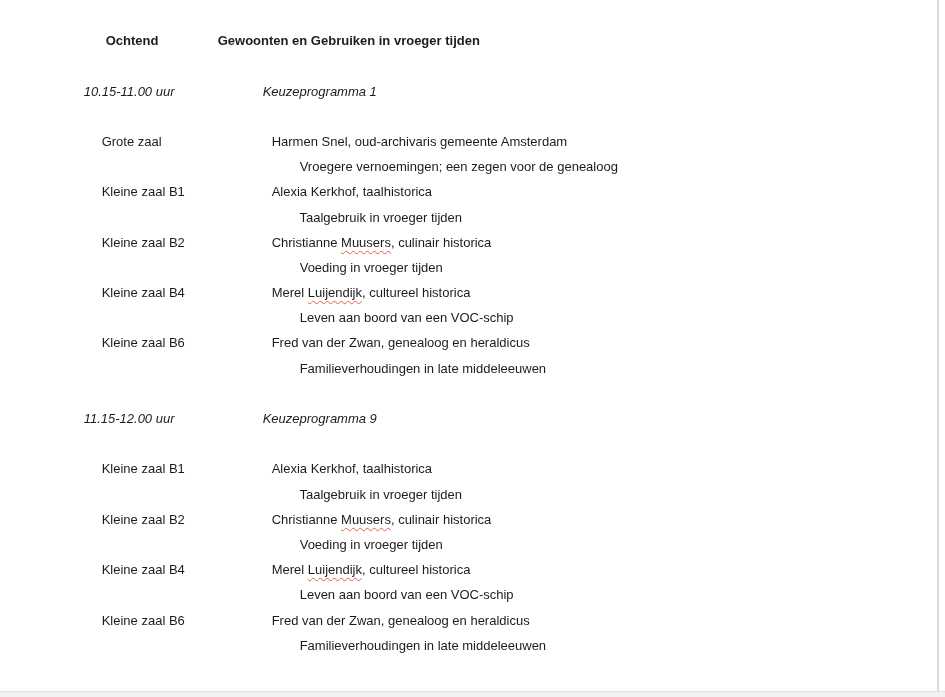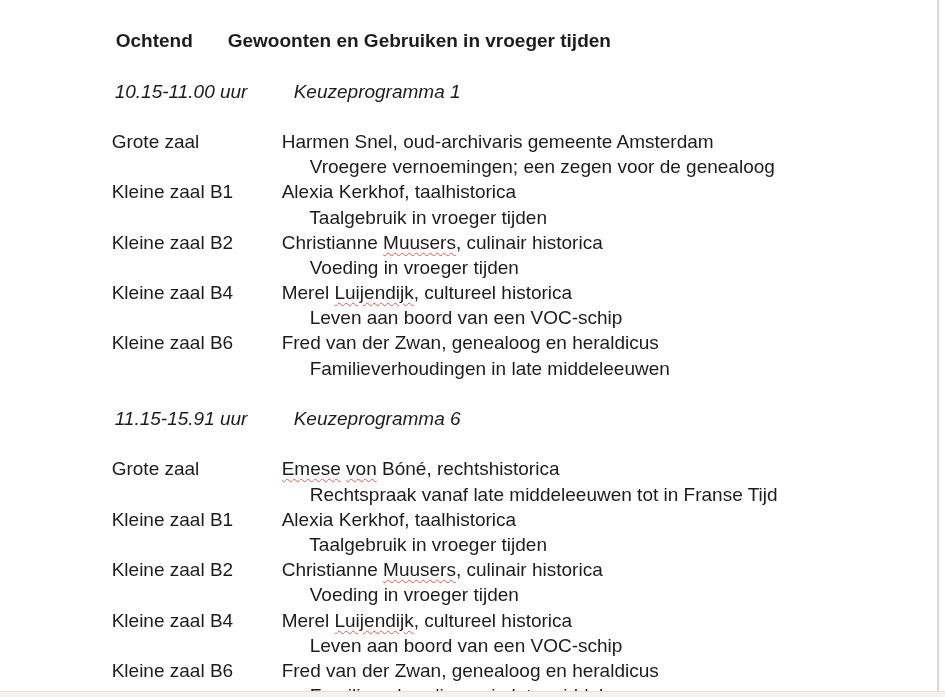--- a/index.html
+++ b/index.html
@@ -14,27 +14,27 @@
     position: relative;
     width: 945px;
     height: 697px;
     background: var(--page-bg, #ffffff);
     overflow: hidden;
   }
   .page { position: absolute; top: 3px; left: 0; width: 936px; }
   .line {
     height: 25.2px;
     line-height: 25.2px;
-    font-size: 19px;
+    font-size: 13px;
     white-space: pre;
   }
   .blank { height: 25.2px; }
   .heading { padding-left: 84px; font-weight: bold; }
   .head-label { display: inline-block; width: 112px; }
-  .session-header { padding-left: 83px; font-style: italic; }
+  .session-header { padding-left: 62px; font-style: italic; }
   .time { display: inline-block; width: 179px; }
   .slot-main { padding-left: 80px; }
   .room { display: inline-block; width: 170px; }
   .slot-topic { padding-left: 270px; margin-left: 8px; }
   .misspelled {
     text-decoration-line: underline;
     text-decoration-style: wavy;
     text-decoration-color: var(--misspell, #e05c4f);
     text-decoration-thickness: 1px;
     text-underline-offset: 3px;
@@ -113,32 +113,24 @@
     <div class="line slot-topic">
       <span>Familieverhoudingen in late middeleeuwen</span>
     </div>
   </div>
 </div>
     <div class="blank"></div>
   </section>
 
   <section>
     <div class="line session-header">
-      <span class="time">11.15-15.91 uur</span><span class="program">Keuzeprogramma 6</span>
+      <span class="time">11.15-12.00 uur</span><span class="program">Keuzeprogramma 9</span>
     </div>
     <div class="blank"></div>
     <div>
-  <div class="slot">
-    <div class="line slot-main">
-      <span class="room">Grote zaal</span><span class="speaker"><span class="misspelled">Emese</span><span> </span><span class="misspelled">von</span><span> Bóné, rechtshistorica</span></span>
-    </div>
-    <div class="line slot-topic">
-      <span>Rechtspraak vanaf late middeleeuwen tot in Franse Tijd</span>
-    </div>
-  </div>
 
   <div class="slot">
     <div class="line slot-main">
       <span class="room">Kleine zaal B1</span><span class="speaker"><span>Alexia Kerkhof, taalhistorica</span></span>
     </div>
     <div class="line slot-topic">
       <span>Taalgebruik in vroeger tijden</span>
     </div>
   </div>
 

